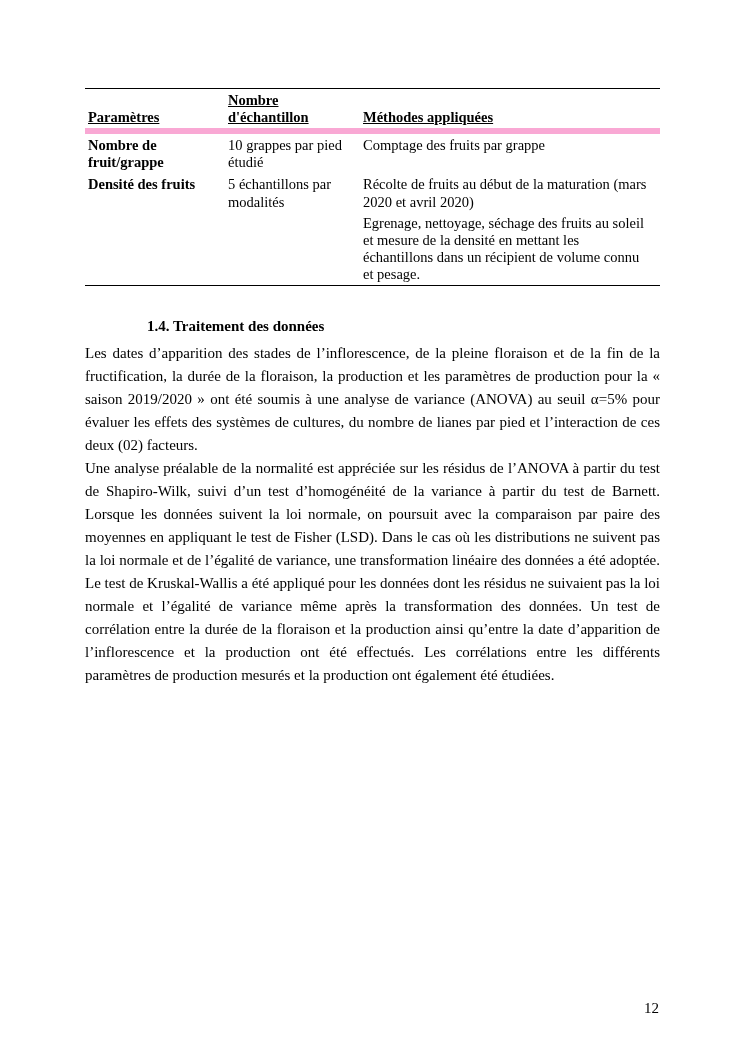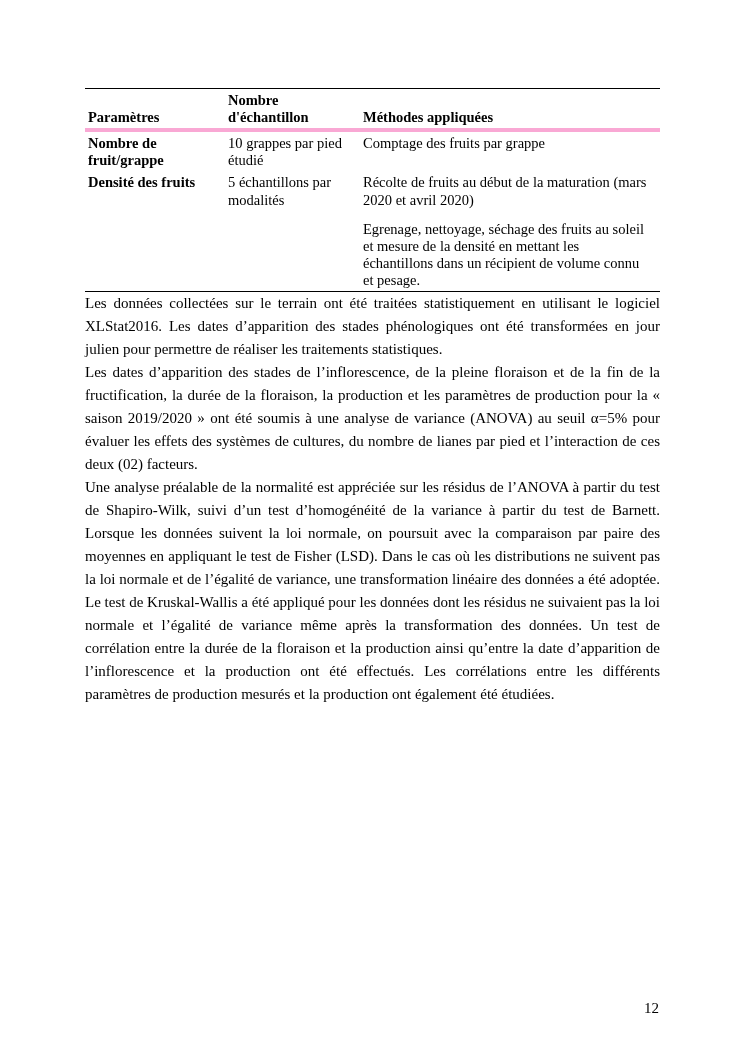--- a/index.html
+++ b/index.html
@@ -29,28 +29,29 @@
     table-layout: fixed;
   }
   table.data-table col.c1 { width: 140px; }
   table.data-table col.c2 { width: 135px; }
   table.data-table col.c3 { width: 300px; }
   table.data-table th {
     text-align: left;
     vertical-align: bottom;
     font-weight: bold;
     padding: 3px 10px 2px 3px;
-    border-bottom: 4px solid #f9a8d4;
+    border-bottom: 6px solid #f9a8d4;
+    text-decoration: underline;
   }
   table.data-table td {
     vertical-align: top;
     padding: 3px 10px 2px 3px;
   }
   td.param { font-weight: bold; }
-  .method-part2 { margin-top: 12px; }
+  .method-part2 { margin-top: 4px; }
   .method-part2:empty { display: none; margin: 0; }
 
   
   .section-heading {
     margin: 32px 0 7px 62px;
     font-size: 15px;
     font-weight: bold;
   }
   .body-paragraph {
     width: 575px;
@@ -95,20 +96,20 @@
         <td class="param">Densité des fruits</td>
         <td>5 échantillons par modalités</td>
         <td>
           <div>Récolte de fruits au début de la maturation (mars 2020 et avril 2020)</div>
           <div class="method-part2">Egrenage, nettoyage, séchage des fruits au soleil et mesure de la densité en mettant les échantillons dans un récipient de volume connu et pesage.</div>
         </td>
       </tr>
     </tbody>
   </table>
 
+  <div class="section-heading">1.4. Traitement des données</div>
 
-  <p class="body-paragraph">Les données collectées sur le terrain ont été traitées statistiquement en utilisant le logiciel XLStat2016. Les dates d’apparition des stades phénologiques ont été transformées en jour julien pour permettre de réaliser les traitements statistiques.</p>
   <p class="body-paragraph">Les dates d’apparition des stades de l’inflorescence, de la pleine floraison et de la fin de la fructification, la durée de la floraison, la production et les paramètres de production pour la « saison 2019/2020 » ont été soumis à une analyse de variance (ANOVA) au seuil α=5% pour évaluer les effets des systèmes de cultures, du nombre de lianes par pied et l’interaction de ces deux (02) facteurs.</p>
   <p class="body-paragraph">Une analyse préalable de la normalité est appréciée sur les résidus de l’ANOVA à partir du test de Shapiro-Wilk, suivi d’un test d’homogénéité de la variance à partir du test de Barnett. Lorsque les données suivent la loi normale, on poursuit avec la comparaison par paire des moyennes en appliquant le test de Fisher (LSD). Dans le cas où les distributions ne suivent pas la loi normale et de l’égalité de variance, une transformation linéaire des données a été adoptée. Le test de Kruskal-Wallis a été appliqué pour les données dont les résidus ne suivaient pas la loi normale et l’égalité de variance même après la transformation des données. Un test de corrélation entre la durée de la floraison et la production ainsi qu’entre la date d’apparition de l’inflorescence et la production ont été effectués. Les corrélations entre les différents paramètres de production mesurés et la production ont également été étudiées.</p>
 
   <div class="page-number">12</div>
 
 </div>
 
 </body></html>

